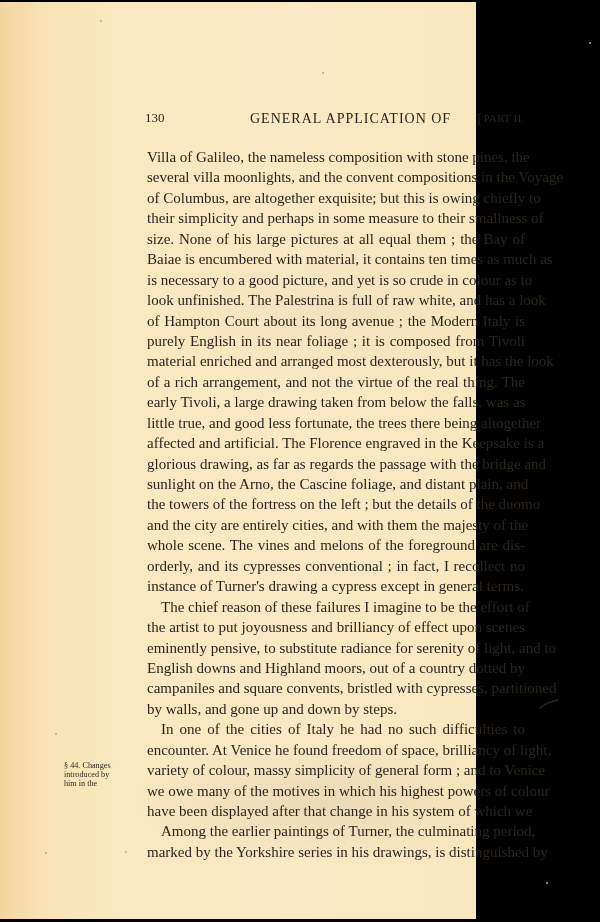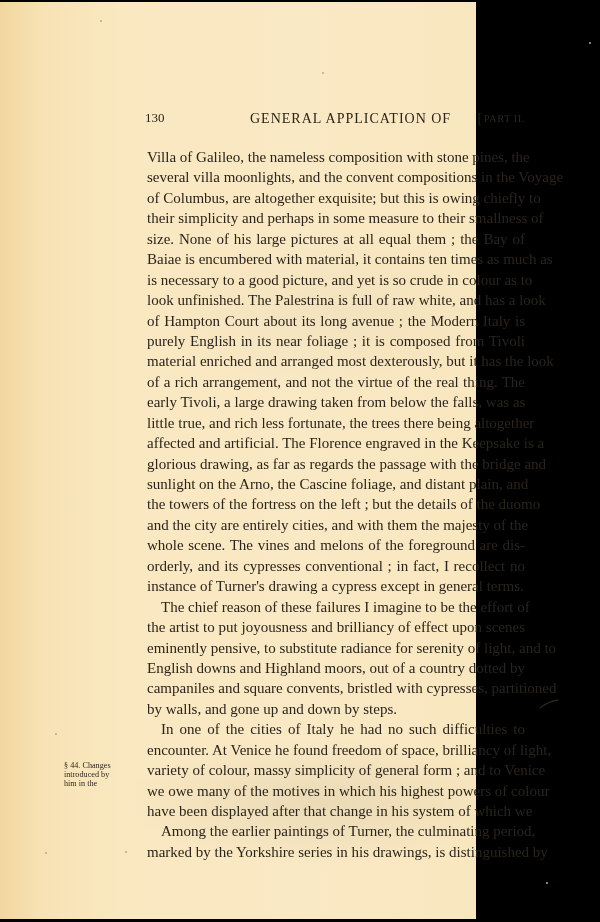--- a/index.html
+++ b/index.html
@@ -69,21 +69,21 @@
     <span class="line">their simplicity and perhaps in some measure to their smallness of</span>
     <span class="line">size.  None of his large pictures at all equal them ; the Bay of</span>
     <span class="line">Baiae is encumbered with material, it contains ten times as much as</span>
     <span class="line">is necessary to a good picture, and yet is so crude in colour as to</span>
     <span class="line">look unfinished.  The Palestrina is full of raw white, and has a look</span>
     <span class="line">of Hampton Court about its long avenue ; the Modern Italy is</span>
     <span class="line">purely English in its near foliage ; it is composed from Tivoli</span>
     <span class="line">material enriched and arranged most dexterously, but it has the look</span>
     <span class="line">of a rich arrangement, and not the virtue of the real thing.  The</span>
     <span class="line">early Tivoli, a large drawing taken from below the falls, was as</span>
-    <span class="line">little true, and rich less fortunate, the trees there being altogether</span>
+    <span class="line">little true, and good less fortunate, the trees there being altogether</span>
     <span class="line">affected and artificial.  The Florence engraved in the Keepsake is a</span>
     <span class="line">glorious drawing, as far as regards the passage with the bridge and</span>
     <span class="line">sunlight on the Arno, the Cascine foliage, and distant plain, and</span>
     <span class="line">the towers of the fortress on the left ; but the details of the duomo</span>
     <span class="line">and the city are entirely cities, and with them the majesty of the</span>
     <span class="line">whole scene.  The vines and melons of the foreground are dis-</span>
     <span class="line">orderly, and its cypresses conventional ; in fact, I recollect no</span>
     <span class="line last">instance of Turner's drawing a cypress except in general terms.</span>
     <span class="line indent">The chief reason of these failures I imagine to be the effort of</span>
     <span class="line">the artist to put joyousness and brilliancy of effect upon scenes</span>

